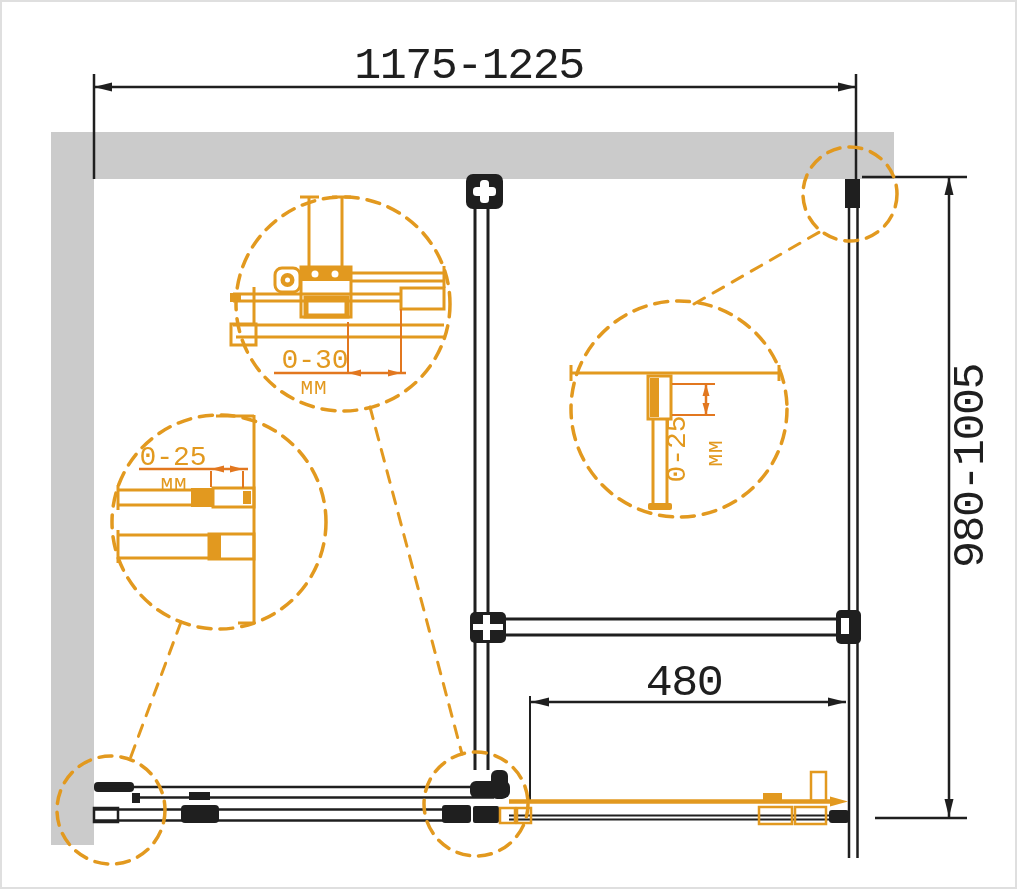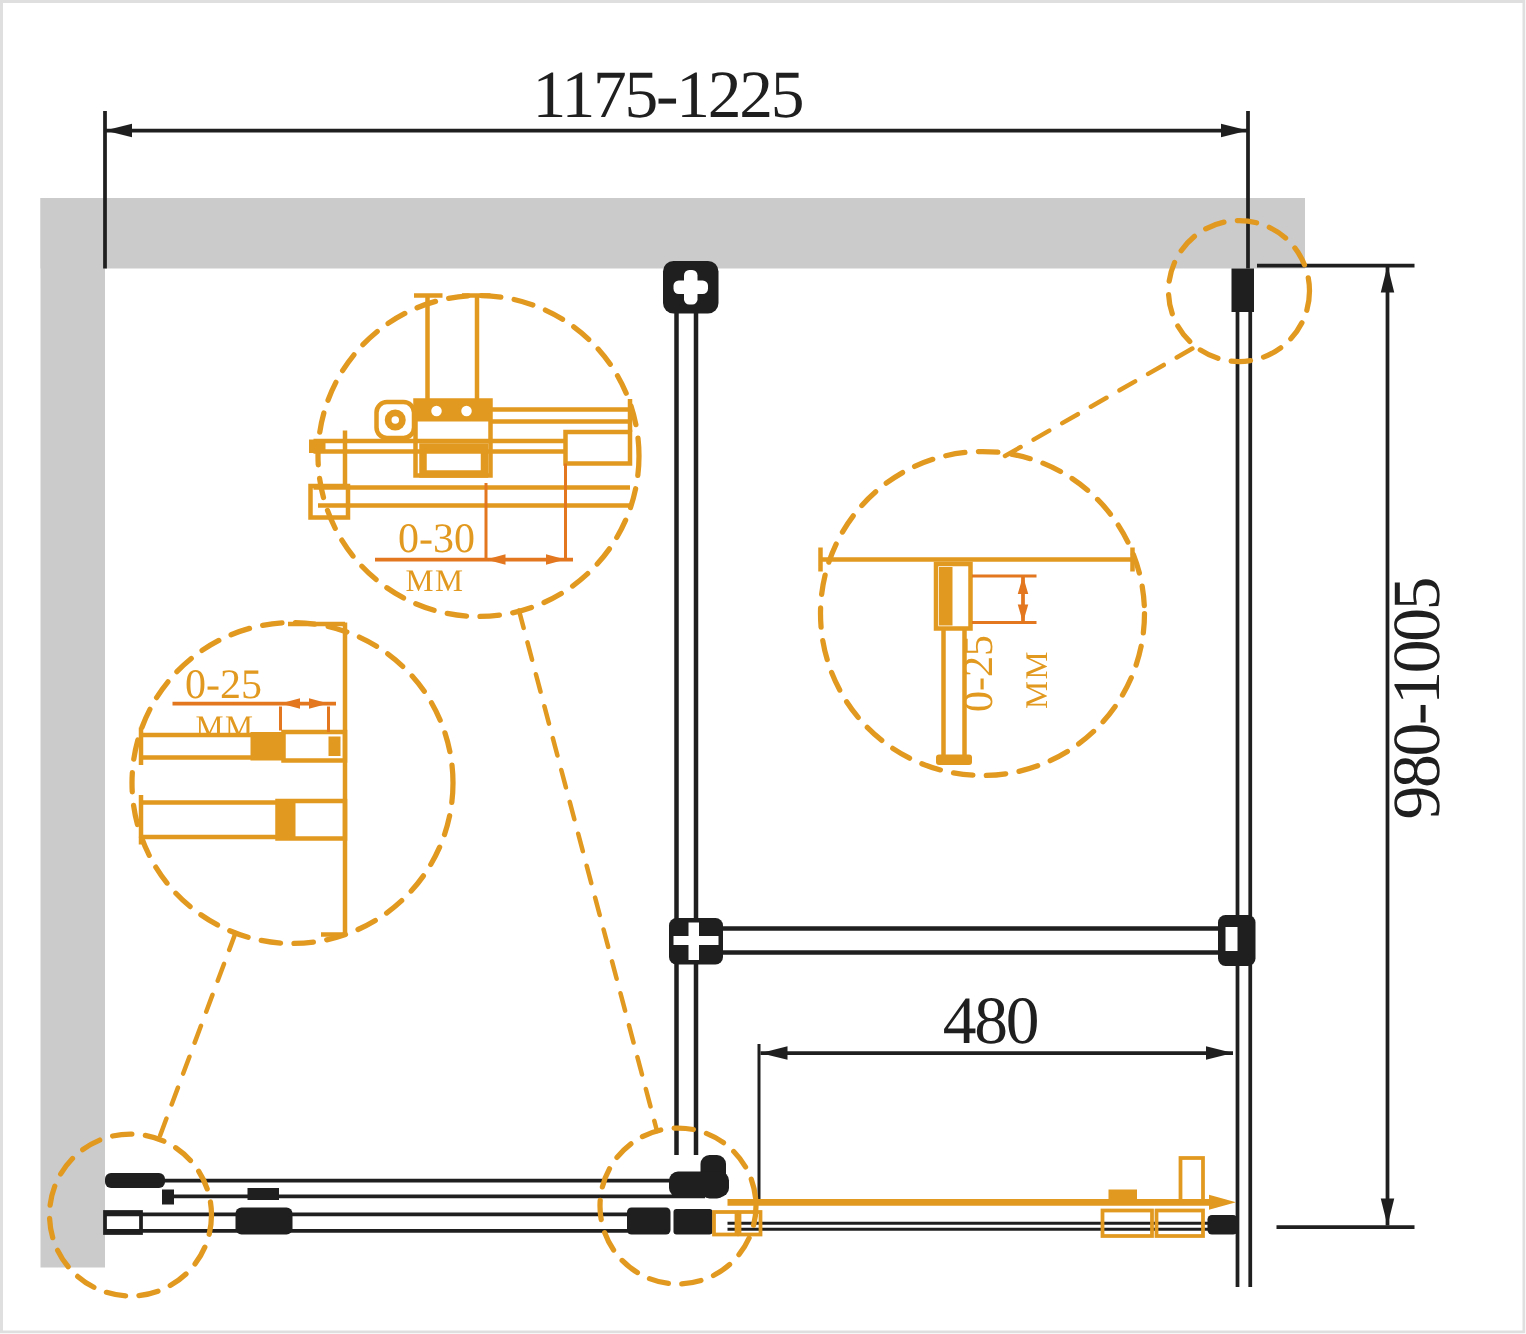--- a/index.html
+++ b/index.html
@@ -2,22 +2,23 @@
 <html style="--line: #1f1f1f; --wall: #cbcbcb; --accent: #e2991f; --accentdim: #e2771f;"><head>
 <meta charset="utf-8">
 <style>
   html,body{margin:0;padding:0;background:#fff;}
   .page{
     position:relative;
     width:1017px;height:889px;
     background:#ffffff;
     border:2px solid #dfdfdf;
     box-sizing:border-box;
-    font-family:Liberation Serif, serif;
+    font-family:Liberation Mono, monospace;
     overflow:hidden;
+    padding-left:24px;
   }
   svg{display:block;}
   .k{stroke:var(--line);fill:none;}
   .kf{fill:var(--line);stroke:none;}
   .wf{fill:var(--wall);stroke:none;}
   .o{stroke:var(--accent);fill:none;}
   .of{fill:var(--accent);stroke:none;}
   .od{stroke:var(--accentdim);fill:none;}
   .odf{fill:var(--accentdim);stroke:none;}
   .dashc{stroke:var(--accent);fill:none;stroke-width:3.5;stroke-dasharray:13 9;stroke-linecap:round;}

